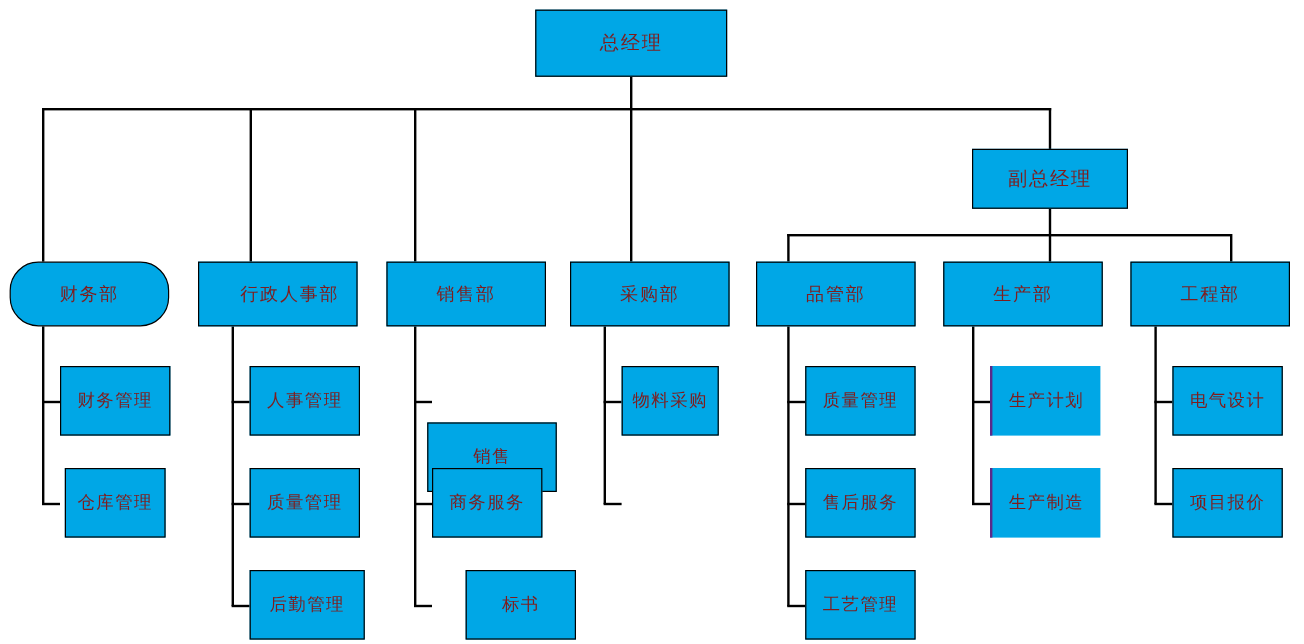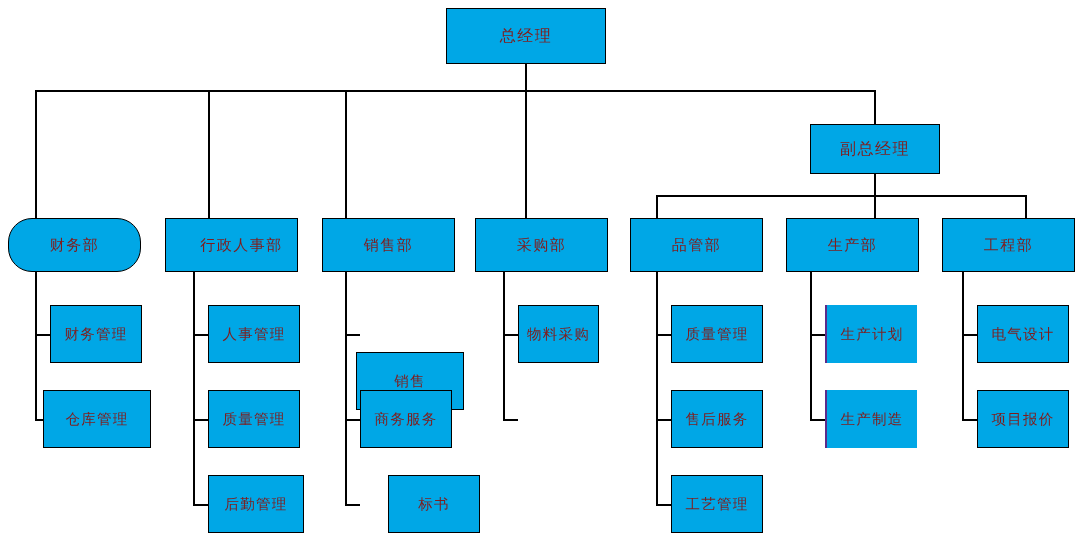--- a/index.html
+++ b/index.html
@@ -102,21 +102,21 @@
 
   <div class="node lvl2" style="left:8px;top:218px;width:133px;height:54px;border-radius:24px;">财务部</div>
   <div class="node lvl2" style="left:165px;top:218px;width:133px;height:54px;padding-left:20px;">行政人事部</div>
   <div class="node lvl2" style="left:322px;top:218px;width:133px;height:54px;">销售部</div>
   <div class="node lvl2" style="left:475px;top:218px;width:133px;height:54px;">采购部</div>
   <div class="node lvl2" style="left:630px;top:218px;width:133px;height:54px;">品管部</div>
   <div class="node lvl2" style="left:786px;top:218px;width:133px;height:54px;">生产部</div>
   <div class="node lvl2" style="left:942px;top:218px;width:133px;height:54px;">工程部</div>
 
   <div class="node leaf" style="left:50px;top:305px;width:92px;height:58px;">财务管理</div>
-  <div class="node leaf" style="left:43px;top:390px;width:108px;height:58px;">仓库管理</div>
+  <div class="node leaf" style="left:54px;top:390px;width:84px;height:58px;">仓库管理</div>
 
   <div class="node leaf" style="left:208px;top:305px;width:92px;height:58px;">人事管理</div>
   <div class="node leaf" style="left:208px;top:390px;width:92px;height:58px;">质量管理</div>
   <div class="node leaf" style="left:208px;top:475px;width:96px;height:58px;">后勤管理</div>
 
   <div class="node leaf" style="left:356px;top:305px;width:108px;height:58px;margin-top:47px;">销售</div>
   <div class="node leaf" style="left:360px;top:390px;width:92px;height:58px;">商务服务</div>
   <div class="node leaf" style="left:360px;top:475px;width:92px;height:58px;margin-left:28px;">标书</div>
 
   <div class="node leaf" style="left:518px;top:305px;width:81px;height:58px;">物料采购</div>

